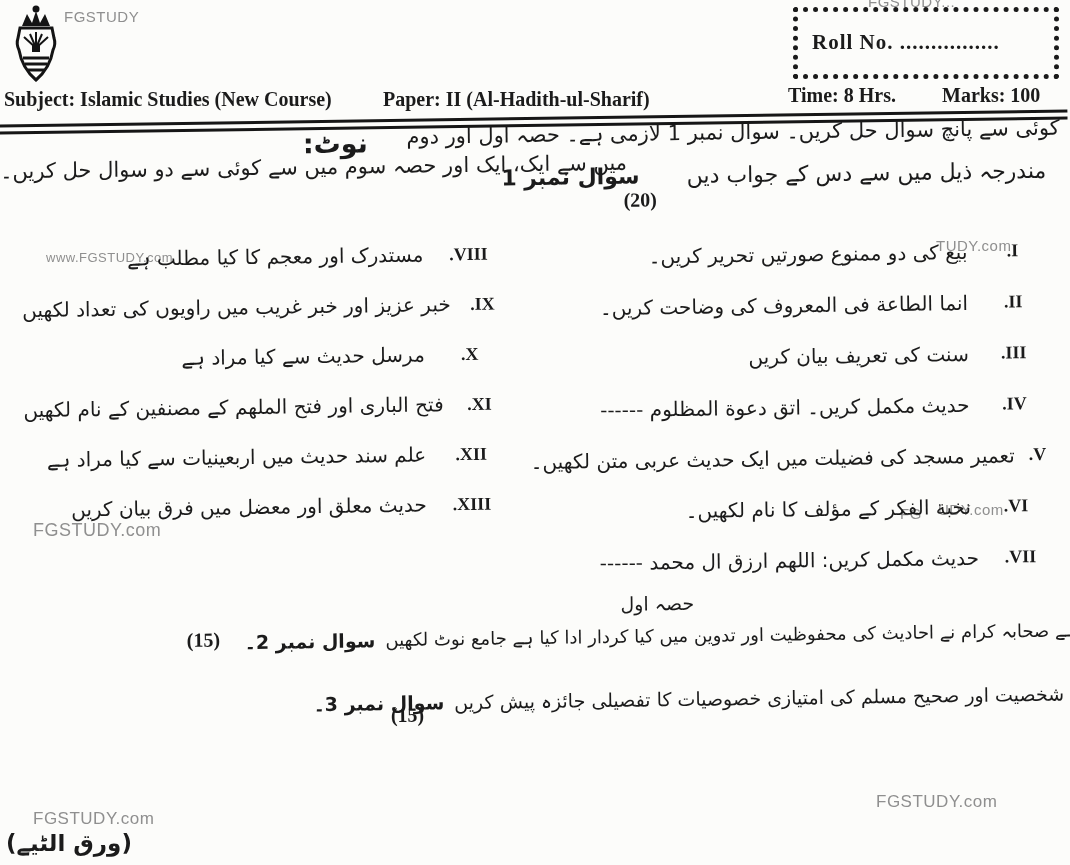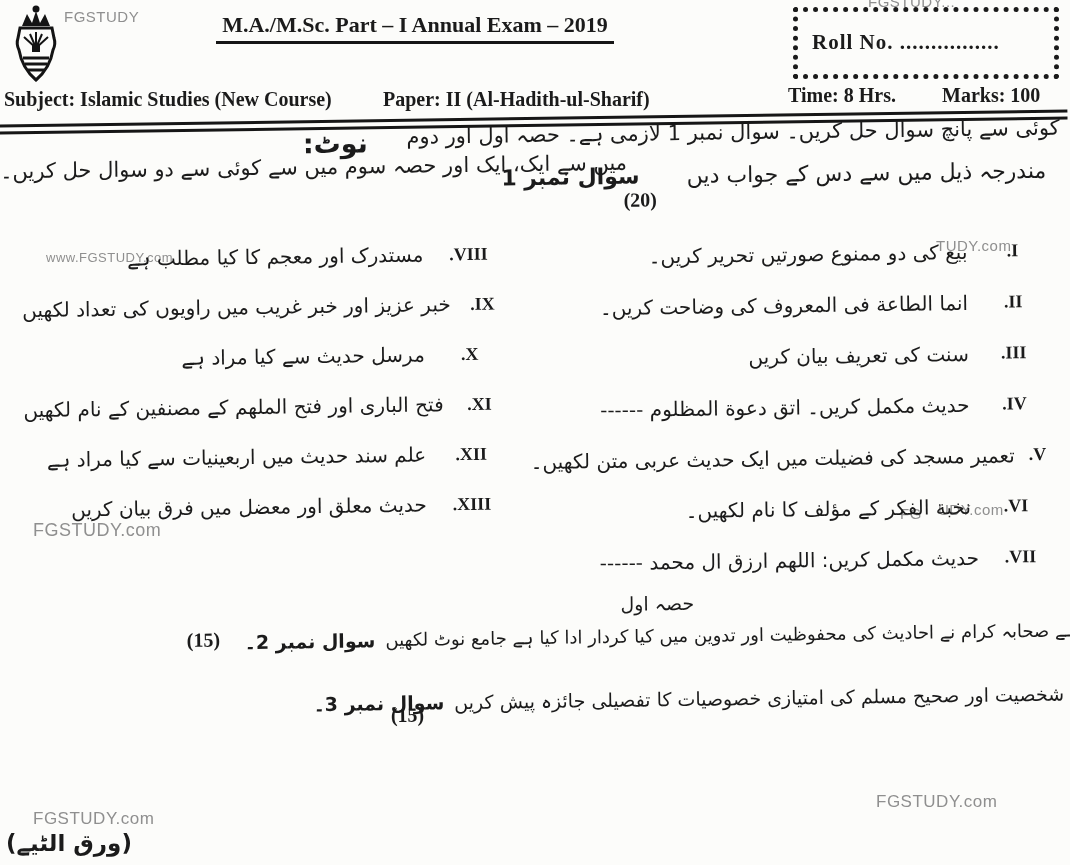--- a/index.html
+++ b/index.html
@@ -84,21 +84,20 @@
   <svg viewBox="0 0 52 84" width="52" height="84">
     <circle cx="26" cy="5" r="3.5" fill="#141414"></circle>
     <path d="M12 22 L17 10 L22 19 L26 7 L30 19 L35 10 L40 22 Z" fill="#141414"></path>
     <path d="M10 24 H42 L44 34 Q46 40 43 46 Q40 64 26 76 Q12 64 9 46 Q6 40 8 34 Z" fill="none" stroke="#141414" stroke-width="3"></path>
     <path d="M26 44 L14 33 M26 44 L20 30 M26 44 L26 28 M26 44 L32 30 M26 44 L38 33" stroke="#141414" stroke-width="2"></path>
     <rect x="22" y="41" width="8" height="7" fill="#141414"></rect>
     <path d="M13 54 H39 M15 60 H37 M18 66 H34" stroke="#141414" stroke-width="3"></path>
   </svg>
 </div>
 <div class="abs" id="titlebox">
-  <div id="exam-line">M.A./M.Sc.   Part – I   Annual Exam – 2019</div>
 </div>
 <div class="abs serifb" id="subject">Subject: Islamic Studies (New Course)</div>
 <div class="abs serifb" id="paper">Paper: II (Al-Hadith-ul-Sharif)</div>
 <div class="abs" id="rollbox"></div>
 <div class="abs serifb" id="roll-label">Roll No. ................</div>
 <div class="abs serifb" id="time">Time: 8 Hrs.</div>
 <div class="abs serifb" id="marks">Marks: 100</div>
 
 <div id="tilt">
   <div class="rule" id="rule1"></div>

